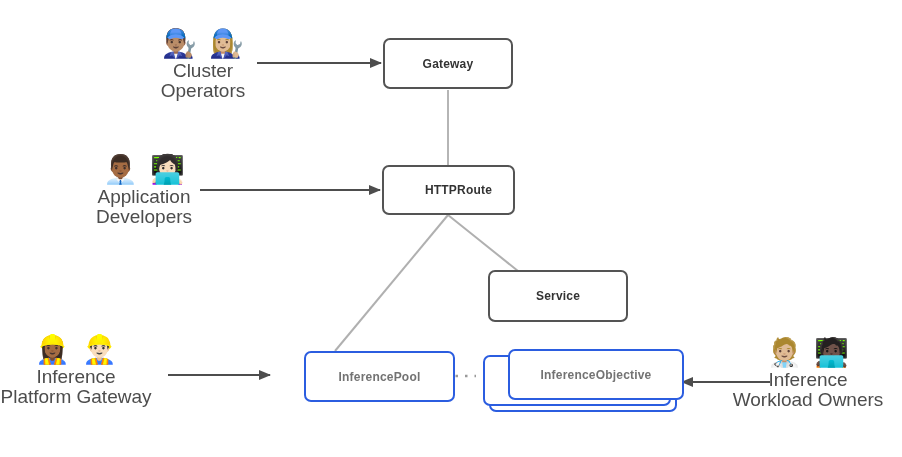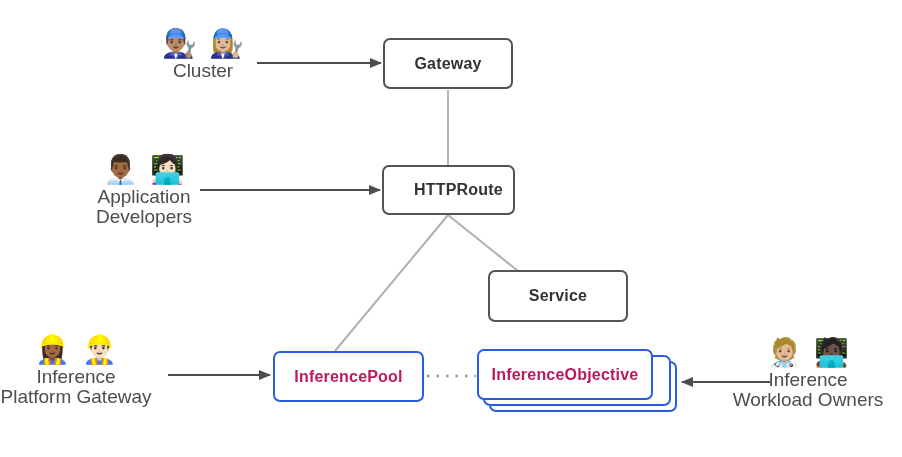--- a/index.html
+++ b/index.html
@@ -24,28 +24,29 @@
   .node {
     position: absolute;
     z-index: 3;
     background: #ffffff;
     border: 2px solid #545454;
     border-radius: 7px;
     display: flex;
     align-items: center;
     justify-content: center;
     font-weight: bold;
-    font-size: 16px;
+    font-size: 12px;
     color: #333333;
     box-sizing: border-box;
     letter-spacing: 0.2px;
   }
   .node.blue {
     border-color: #2b5de0;
-    color: #be185d;
+    color: #737373;
+    margin-left: 31px;
   }
   .node-gateway   { left: 383px; top: 38px;  width: 130px; height: 51px; }
   .node-httproute { left: 382px; top: 165px; width: 133px; height: 50px; padding-left: 20px; }
   .node-service   { left: 448px; top: 270px; width: 140px; height: 52px; margin-left: 40px; }
   .node-pool      { left: 273px; top: 351px; width: 151px; height: 51px; }
   .stack-layer {
     position: absolute;
     z-index: 2;
     width: 188px; height: 51px;
     background: #ffffff;
@@ -123,20 +124,21 @@
   <div class="node blue node-objective">
     <span>InferenceObjective</span>
   </div>
 
   <div class="persona persona-cluster-operators">
     <div class="emoji-row">
       <span>👨🏽‍🔧</span>
       <span>👩🏼‍🔧</span>
     </div>
     <div class="plabel">Cluster</div>
+    <div class="plabel">Operators</div>
   </div>
 
   <div class="persona persona-application-developers">
     <div class="emoji-row">
       <span>👨🏾‍💼</span>
       <span>👩🏻‍💻</span>
     </div>
     <div class="plabel">Application</div>
     <div class="plabel">Developers</div>
   </div>

